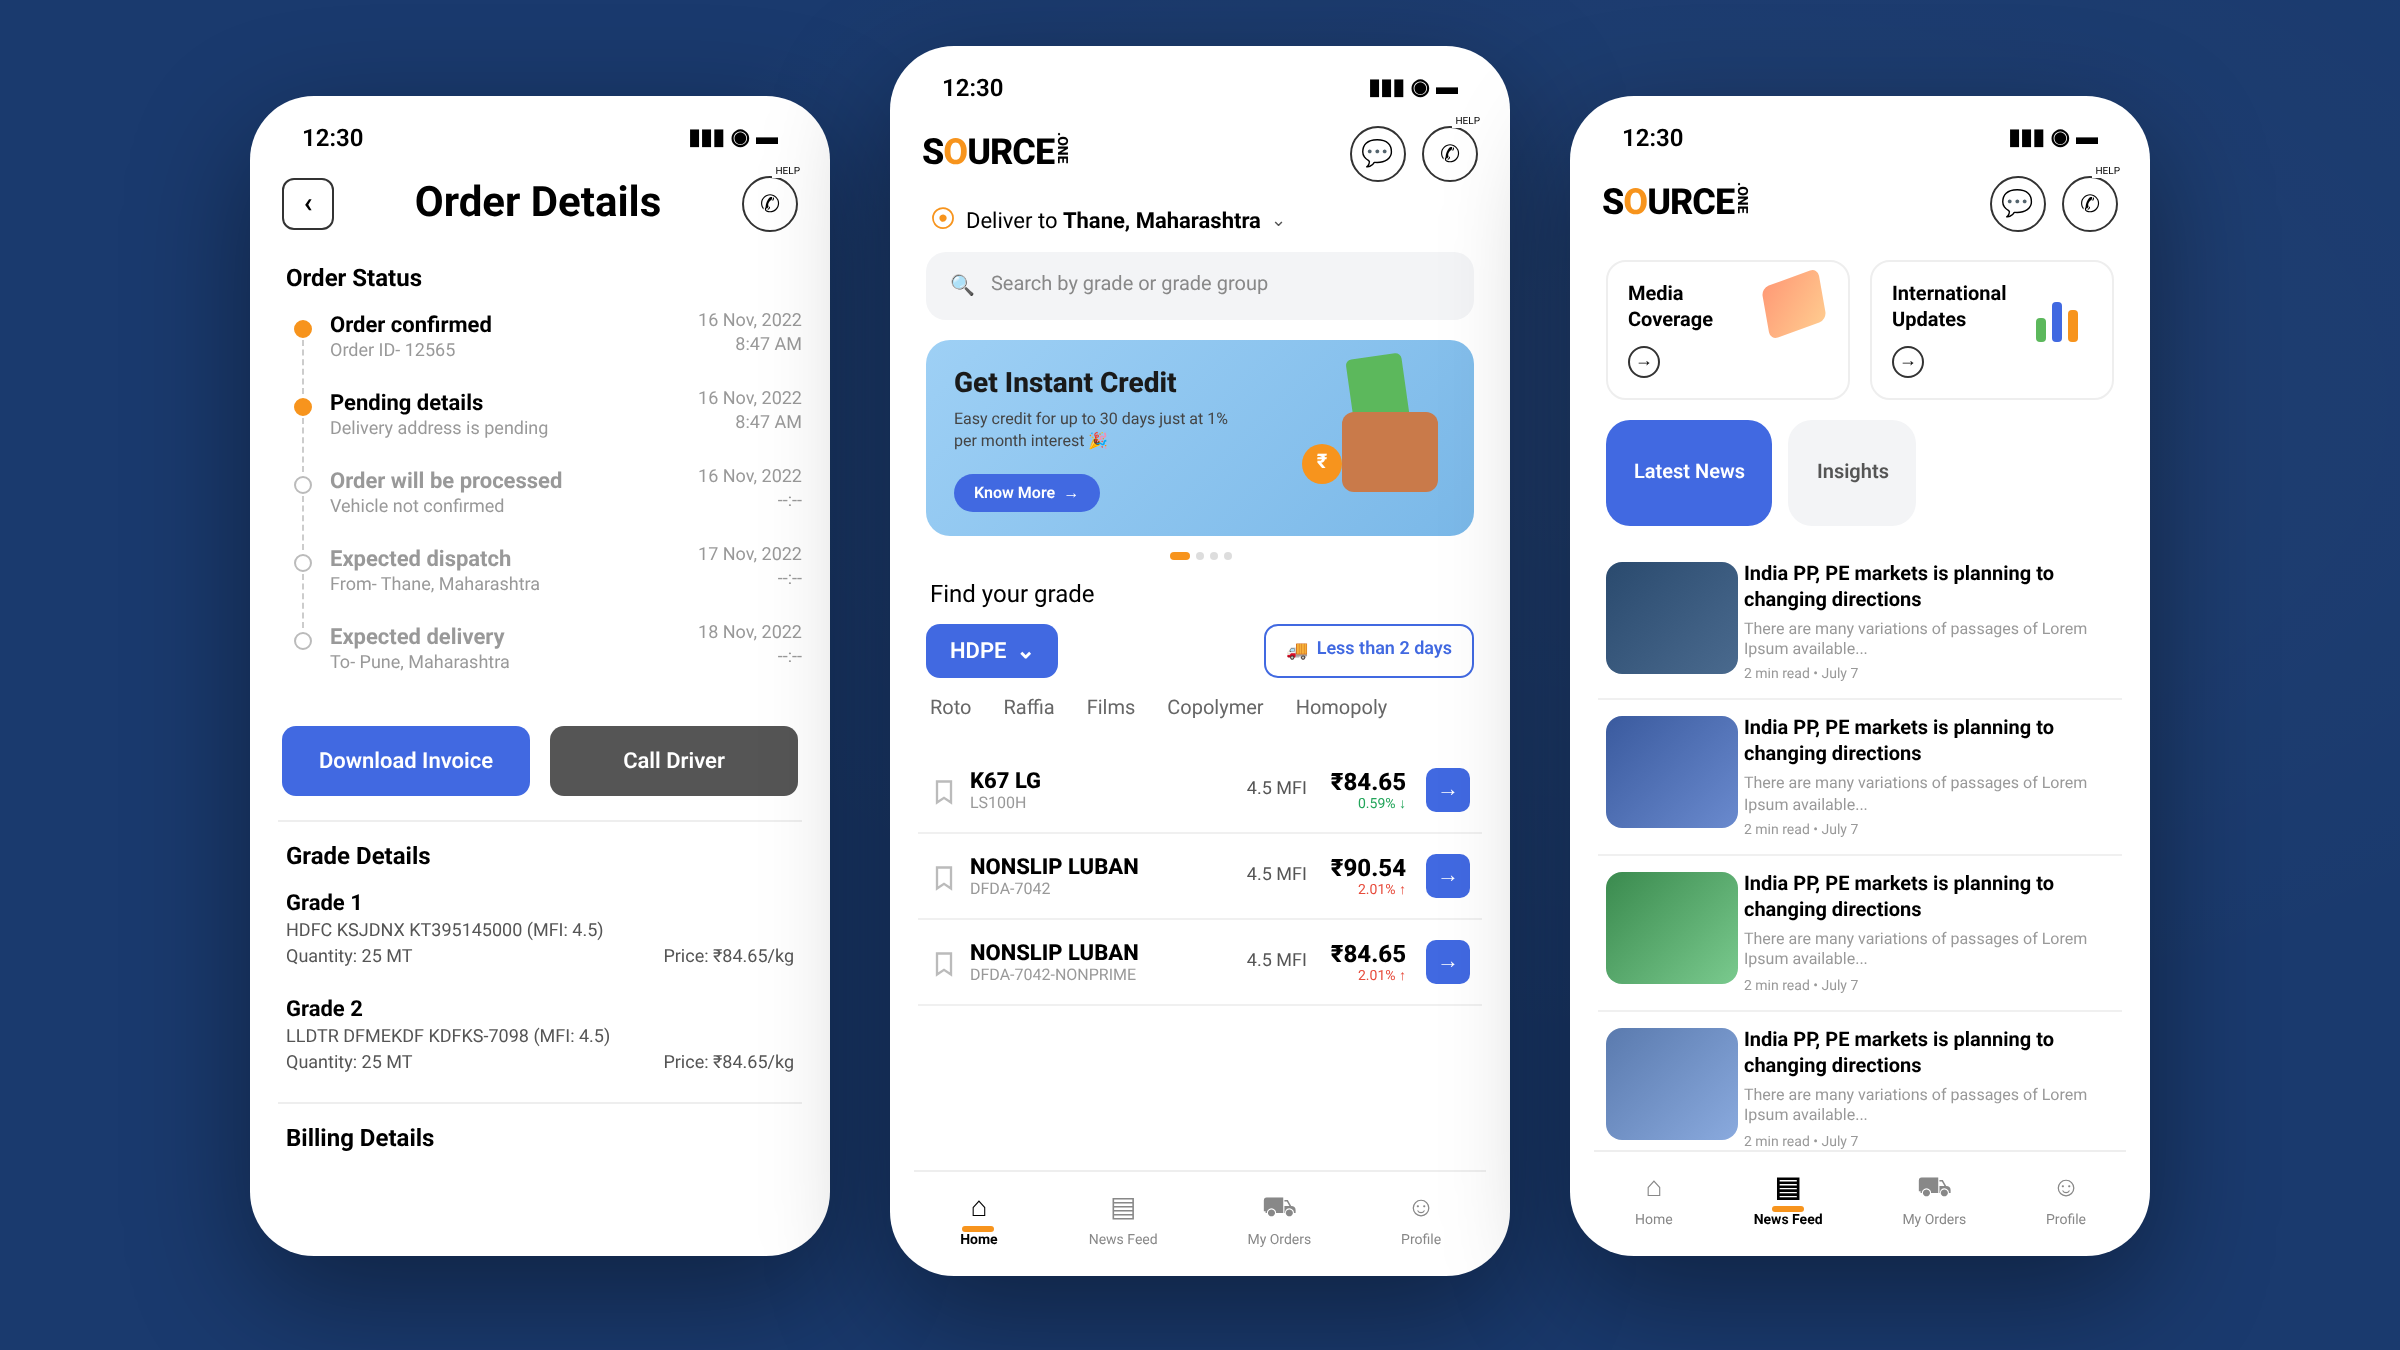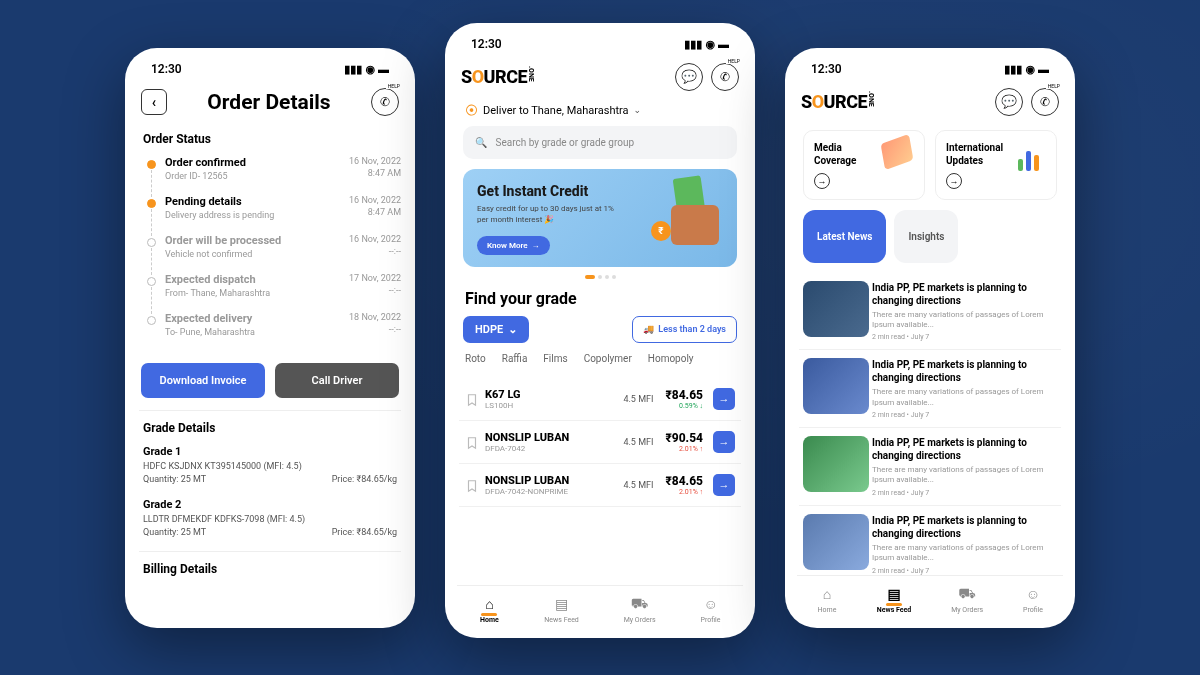--- a/index.html
+++ b/index.html
@@ -1,20 +1,20 @@
 <!DOCTYPE html>
 <html><head>
 <meta charset="utf-8">
 <style>
 *{box-sizing:border-box;margin:0;padding:0;font-family:-apple-system,BlinkMacSystemFont,'Segoe UI',Roboto,sans-serif}
 body{background:#1a3a6e;min-height:675px;display:flex;justify-content:center;align-items:center;gap:30px;padding:30px;position:relative;overflow:hidden}
 body::before{content:"";position:absolute;inset:0;background:radial-gradient(ellipse at 70% 30%,rgba(255,255,255,0.03) 0%,transparent 50%)}
 .phone{background:#fff;border-radius:32px;width:290px;height:580px;padding:10px 12px;box-shadow:0 20px 60px rgba(0,0,0,0.4);position:relative;overflow:hidden;display:flex;flex-direction:column}
 .phone.center{width:310px;height:615px;margin-top:-15px}
-.statusbar{display:flex;justify-content:space-between;align-items:flex-end;padding:4px 14px;font-size:12px;font-weight:600}
+.statusbar{display:flex;justify-content:space-between;align-items:flex-start;padding:4px 14px;font-size:12px;font-weight:600}
 .sb-icons{display:flex;gap:3px;align-items:center}
 .sb-icons span{font-size:11px}
 .header{display:flex;align-items:center;justify-content:space-between;padding:8px 4px 10px}
 .back-btn{width:26px;height:26px;border:1.5px solid #333;border-radius:6px;display:flex;align-items:center;justify-content:center;font-size:14px;font-weight:bold}
 .header-title{font-size:21px;font-weight:700;flex:1;text-align:center}
 .help-btn{width:28px;height:28px;border:1.5px solid #333;border-radius:50%;display:flex;align-items:center;justify-content:center;font-size:12px;position:relative}
 .help-btn .lbl{position:absolute;top:-6px;right:-4px;font-size:5px;background:#fff;padding:0 2px}
 .chat-btn{width:28px;height:28px;border:1.5px solid #333;border-radius:50%;display:flex;align-items:center;justify-content:center;font-size:13px}
 .content{flex:1;overflow:hidden;padding:0 2px}
 .section-label{font-size:12px;font-weight:700;margin:6px 0 10px 4px}
@@ -39,35 +39,35 @@
 .grade-title{font-size:11px;font-weight:700;margin-bottom:3px}
 .grade-code{font-size:9px;color:#555;margin-bottom:3px}
 .grade-row{display:flex;justify-content:space-between;font-size:9px;color:#555}
 
 .logo{font-size:18px;font-weight:800;letter-spacing:-0.5px}
 .logo .o{color:#f7941d}
 .logo .dot{font-size:7px;vertical-align:top;writing-mode:vertical-rl;letter-spacing:0}
 .top-actions{display:flex;gap:8px}
 .loc-row{display:flex;align-items:center;gap:5px;padding:2px 6px 8px;font-size:11px}
 .loc-pin{color:#f7941d;font-size:13px}
-.loc-text b{font-weight:400}
+.loc-text b{font-weight:700}
 .chev{font-size:9px;color:#555}
 .search-bar{background:#f3f4f6;border-radius:10px;padding:11px 12px;display:flex;align-items:center;gap:8px;font-size:10px;color:#888;margin:0 4px 10px}
 .banner{background:linear-gradient(135deg,#9ed0f5,#7ab8e8);border-radius:12px;padding:14px 14px 10px;margin:0 4px 8px;position:relative;overflow:hidden;min-height:98px}
 .banner-title{font-size:14px;font-weight:800;color:#1a1a1a}
 .banner-sub{font-size:8px;color:#444;margin:4px 0 8px;max-width:140px;line-height:1.4}
 .banner-btn{background:#4169e1;color:#fff;font-size:8px;font-weight:600;padding:5px 10px;border-radius:10px;display:inline-flex;align-items:center;gap:4px}
 .banner-art{position:absolute;right:10px;top:12px;width:80px;height:70px}
 .wallet{width:48px;height:40px;background:#c97a4a;border-radius:6px;position:absolute;right:8px;bottom:6px}
 .cash{width:28px;height:36px;background:#5cb85c;position:absolute;right:24px;top:-4px;border-radius:3px;transform:rotate(-8deg)}
 .coin{width:20px;height:20px;background:#f7941d;border-radius:50%;position:absolute;left:4px;bottom:10px;display:flex;align-items:center;justify-content:center;font-size:10px;color:#fff;font-weight:bold}
 .dots{display:flex;justify-content:center;gap:3px;margin-bottom:10px}
 .dot-ind{width:4px;height:4px;border-radius:50%;background:#ddd}
 .dot-ind.on{background:#f7941d;width:10px;border-radius:2px}
-.fyg{font-size:16px;font-weight:700;margin:2px 6px 8px}
+.fyg{font-size:12px;font-weight:400;margin:2px 6px 8px}
 .filter-row{display:flex;gap:8px;margin:0 4px 10px}
 .grade-chip{background:#4169e1;color:#fff;border-radius:7px;padding:7px 12px;font-size:11px;font-weight:600;display:flex;align-items:center;gap:5px}
 .days-chip{margin-left:auto;border:1px solid #4169e1;color:#4169e1;border-radius:7px;padding:6px 10px;font-size:9px;font-weight:600;display:flex;align-items:center;gap:4px}
 .sub-tabs{display:flex;gap:16px;font-size:10px;color:#666;margin:0 6px 10px;overflow:hidden;white-space:nowrap}
 .sub-tabs span{padding-bottom:4px}
 .prod-item{display:flex;align-items:center;padding:10px 6px;border-bottom:1px solid #f0f0f0;gap:6px}
 .bm{width:14px;height:14px;flex-shrink:0}
 .bm svg{width:100%;height:100%}
 .prod-left{flex:1}
 .prod-name{font-size:11px;font-weight:800}

